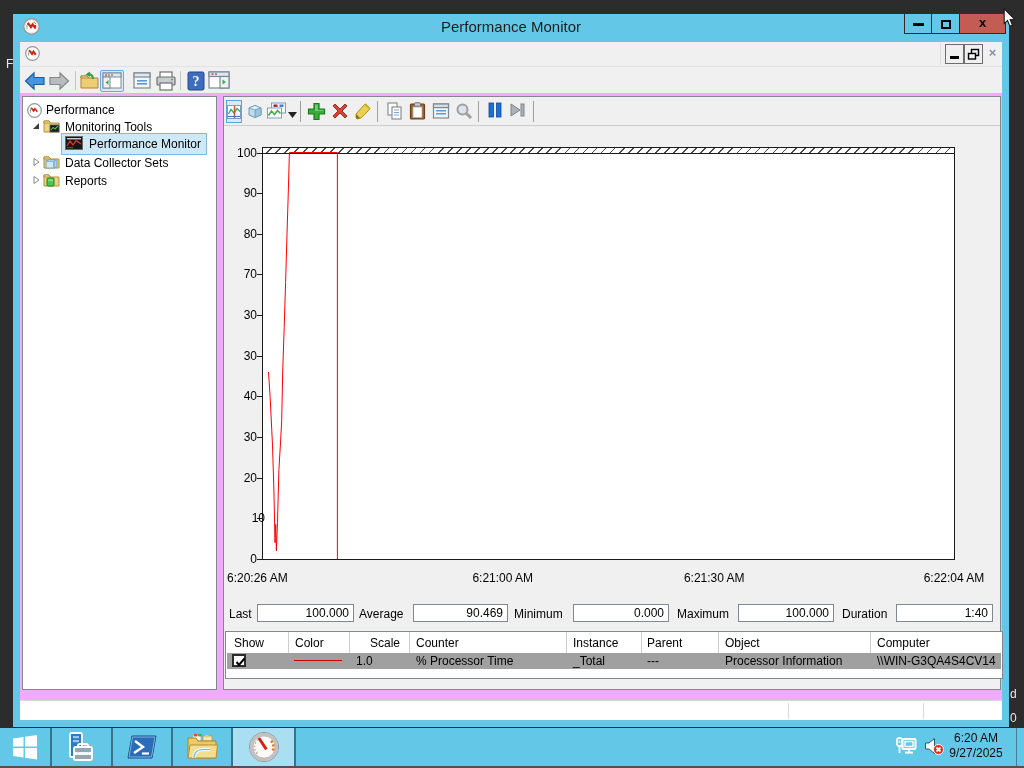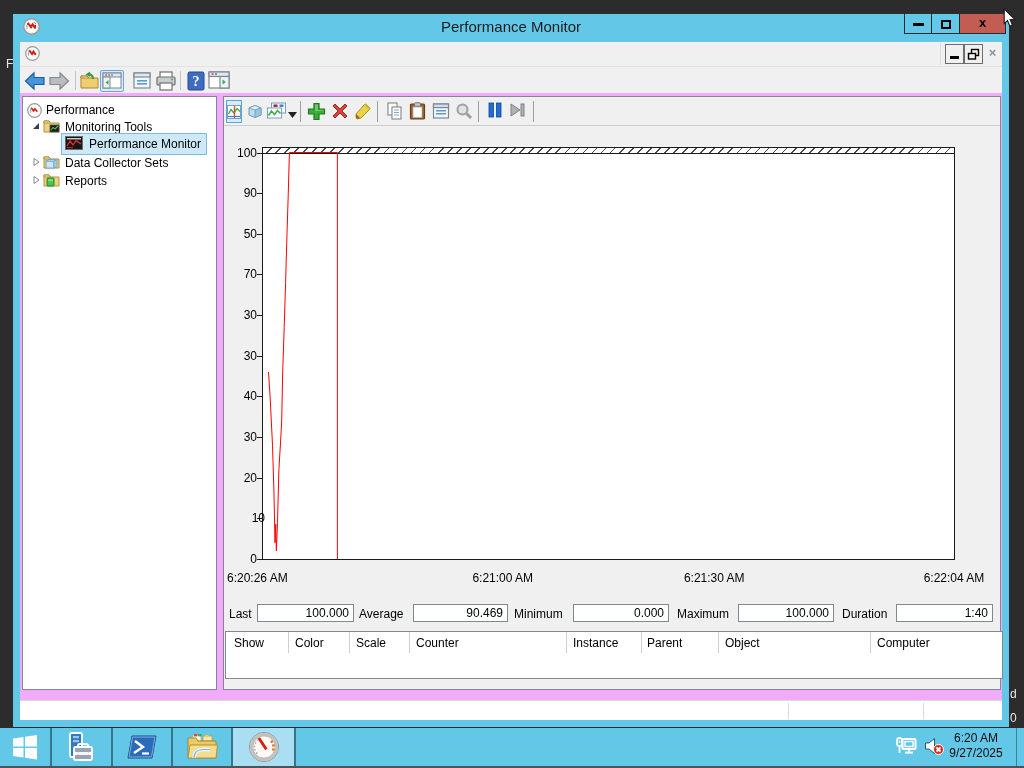--- a/index.html
+++ b/index.html
@@ -419,21 +419,21 @@
               <div class="ylab" style="left: 0px; width: 33px; top: 333.05px;">30</div>
               <div class="ytick" style="top: 340.05px;"></div>
               <div class="ylab" style="left: 0px; width: 33px; top: 292.4px;">40</div>
               <div class="ytick" style="top: 299.4px;"></div>
               <div class="ylab" style="left: 0px; width: 33px; top: 251.75px;">30</div>
               <div class="ytick" style="top: 258.75px;"></div>
               <div class="ylab" style="left: 0px; width: 33px; top: 211.1px;">30</div>
               <div class="ytick" style="top: 218.1px;"></div>
               <div class="ylab" style="left: 0px; width: 33px; top: 170.45px;">70</div>
               <div class="ytick" style="top: 177.45px;"></div>
-              <div class="ylab" style="left: 0px; width: 33px; top: 129.8px;">50</div>
+              <div class="ylab" style="left: 0px; width: 33px; top: 129.8px;">80</div>
               <div class="ytick" style="top: 136.8px;"></div>
               <div class="ylab" style="left: 0px; width: 33px; top: 89.15px;">90</div>
               <div class="ytick" style="top: 96.15px;"></div>
               <div class="ylab" style="left: 0px; width: 33px; top: 48.5px;">100</div>
               <div class="ytick" style="top: 55.5px;"></div>
             </div>
           <div id="xaxis">
               <div class="xlab" style="left: 3px; transform: none;">6:20:26 AM</div>
               <div class="xlab" style="left: 278.735px; transform: translateX(-50%);">6:21:00 AM</div>
               <div class="xlab" style="left: 490.265px; transform: translateX(-50%);">6:21:30 AM</div>
@@ -451,34 +451,48 @@
           <div class="stat-label" style="left:290px">Minimum</div>
           <div class="stat-box" style="left:349px; width:96px;">0.000</div>
           <div class="stat-label" style="left:453px">Maximum</div>
           <div class="stat-box" style="left:514px; width:96px;">100.000</div>
           <div class="stat-label" style="left:618px">Duration</div>
           <div class="stat-box" style="left:672px; width:97px;">1:40</div>
 
           <div id="legend">
             <div class="lg-h" style="left:8px">Show</div>
             <div class="lg-h" style="left:69px">Color</div>
-            <div class="lg-h" style="left:130px">Scale</div>
+            <div class="lg-h" style="left:144px">Scale</div>
             <div class="lg-h" style="left:190px">Counter</div>
             <div class="lg-h" style="left:347px">Instance</div>
             <div class="lg-h" style="left:421px">Parent</div>
             <div class="lg-h" style="left:499px">Object</div>
             <div class="lg-h" style="left:651px">Computer</div>
             <div class="lg-sep" style="left:62px"></div>
             <div class="lg-sep" style="left:123px"></div>
             <div class="lg-sep" style="left:183px"></div>
             <div class="lg-sep" style="left:340px"></div>
             <div class="lg-sep" style="left:415px"></div>
             <div class="lg-sep" style="left:492px"></div>
             <div class="lg-sep" style="left:644px"></div>
 
+            <div id="legend-row">
+              <div id="lg-checkbox">
+                <svg width="13" height="13" viewBox="0 0 13 13">
+                  <path d="M2.5 6 L5 9 L10.5 2.5" fill="none" stroke="#000" stroke-width="2"></path>
+                </svg>
+              </div>
+              <div id="lg-swatch"></div>
+              <div class="lg-c" style="left:129px">1.0</div>
+              <div class="lg-c" style="left:189px">% Processor Time</div>
+              <div class="lg-c" style="left:346px">_Total</div>
+              <div class="lg-c" style="left:420px">---</div>
+              <div class="lg-c" style="left:498px">Processor Information</div>
+              <div class="lg-c" style="left:650px">\\WIN-G3QA4S4CV14</div>
+            </div>
           </div>
         </div>
       </div>
 
       <div id="statusbar">
         <div class="sb-sep" style="left:768px"></div>
         <div class="sb-sep" style="left:903px"></div>
       </div>
 
     </div>

